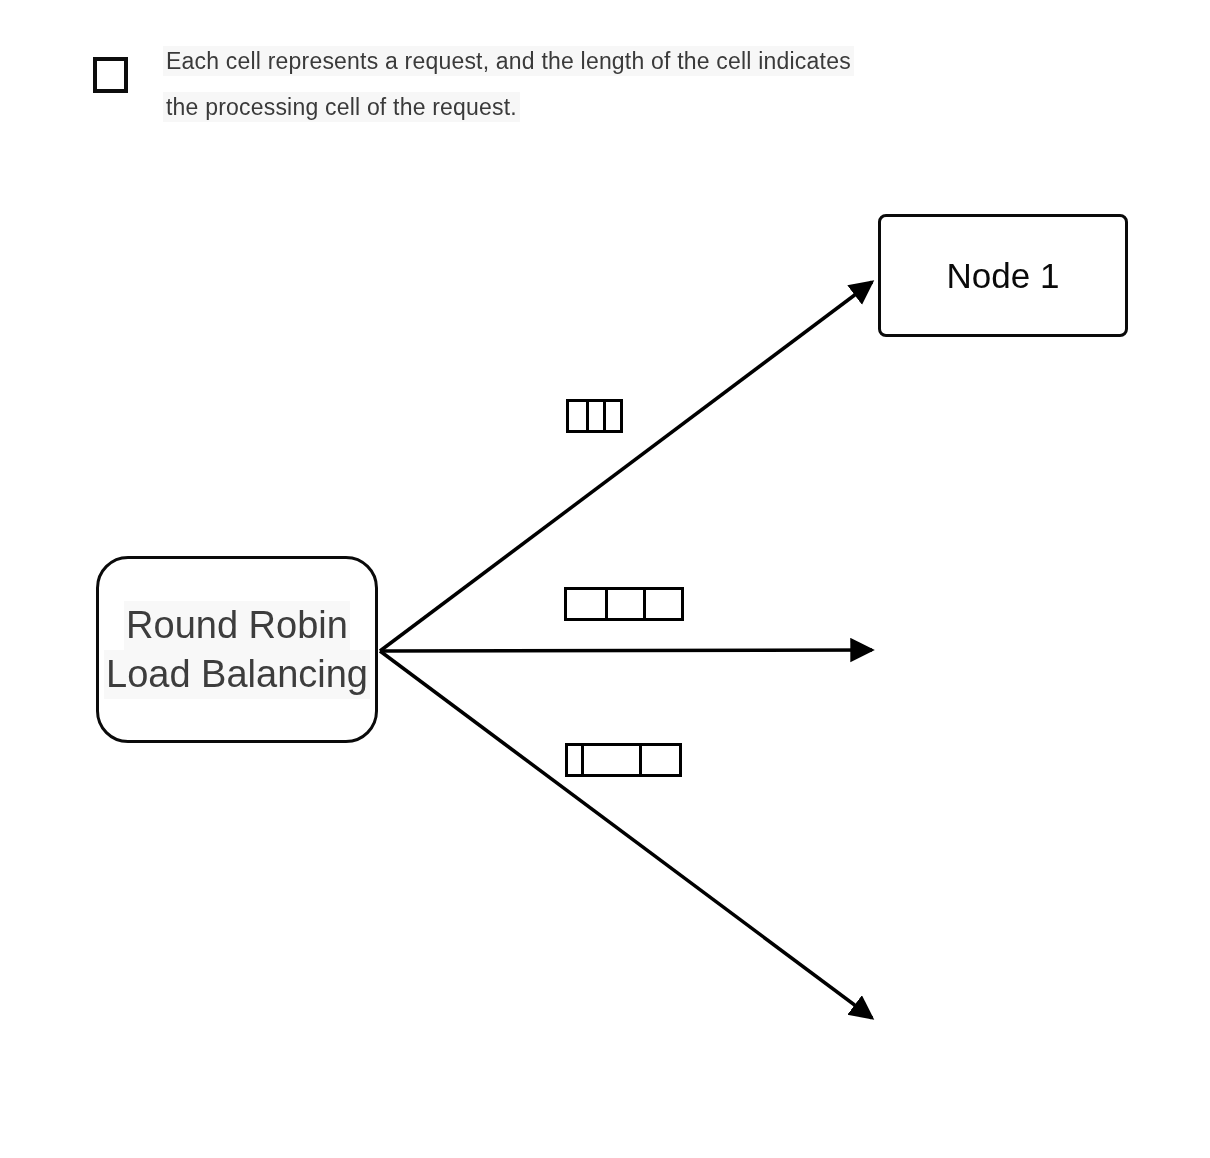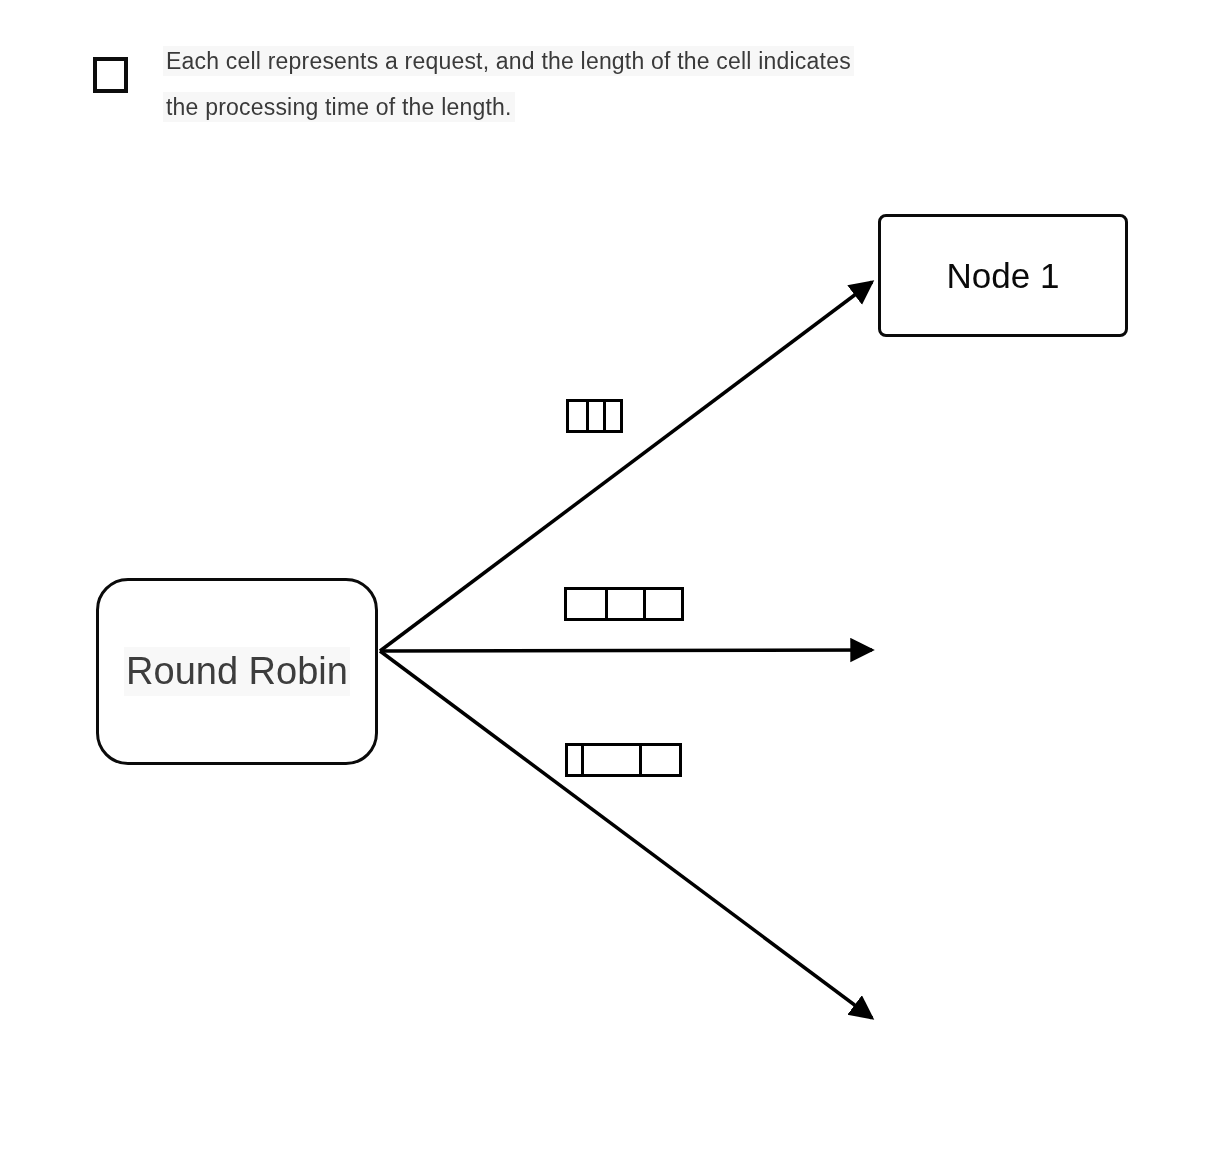--- a/index.html
+++ b/index.html
@@ -60,21 +60,20 @@
     height: 187px;
     box-sizing: border-box;
     border: 3.5px solid #0a0a0a;
     border-radius: 32px;
     background: #ffffff;
     display: flex;
     flex-direction: column;
     align-items: center;
     justify-content: center;
     text-align: center;
-    margin-top: 22px;
   }
   .balancer .line {
     font-size: 38px;
     line-height: 49px;
     color: #3d3d3d;
     background: #f8f8f8;
     padding: 0 2px;
     white-space: nowrap;
   }
 
@@ -123,36 +122,37 @@
   .cells-3 { left: 565px; top: 743px; }
 </style>
 </head>
 <body>
 
 <div class="canvas">
 
   <div class="legend-icon"></div>
   <div class="legend-text">
     <span class="hl">Each cell represents a request, and the length of the cell indicates</span><br>
-    <span class="hl">the processing time of the length.</span>
+    <span class="hl">the processing cell of the request.</span>
   </div>
 
   <svg class="arrows" viewBox="0 0 1210 1158">
     <defs>
       <marker id="arrowhead" markerWidth="8" markerHeight="8" refX="6.2" refY="3.5" orient="auto" markerUnits="strokeWidth">
         <path d="M0,0 L7,3.5 L0,7 Z" fill="#000000"></path>
       </marker>
     </defs>
     <line x1="380" y1="651" x2="872" y2="282" stroke="#000000" stroke-width="3.5" marker-end="url(#arrowhead)"></line>
     <line x1="380" y1="651" x2="872" y2="650" stroke="#000000" stroke-width="3.5" marker-end="url(#arrowhead)"></line>
     <line x1="380" y1="651" x2="872" y2="1018" stroke="#000000" stroke-width="3.5" marker-end="url(#arrowhead)"></line>
   </svg>
 
   <div class="balancer">
     <span class="line">Round Robin</span>
+    <span class="line">Load Balancing</span>
   </div>
 
   <div class="node node-1">
     <span class="label">Node 1</span>
   </div>
 
   <div class="cells cells-1">
       <div class="cell" style="width: 17px;"></div>
       <div class="cell" style="width: 17px;"></div>
       <div class="cell" style="width: 17px;"></div>

